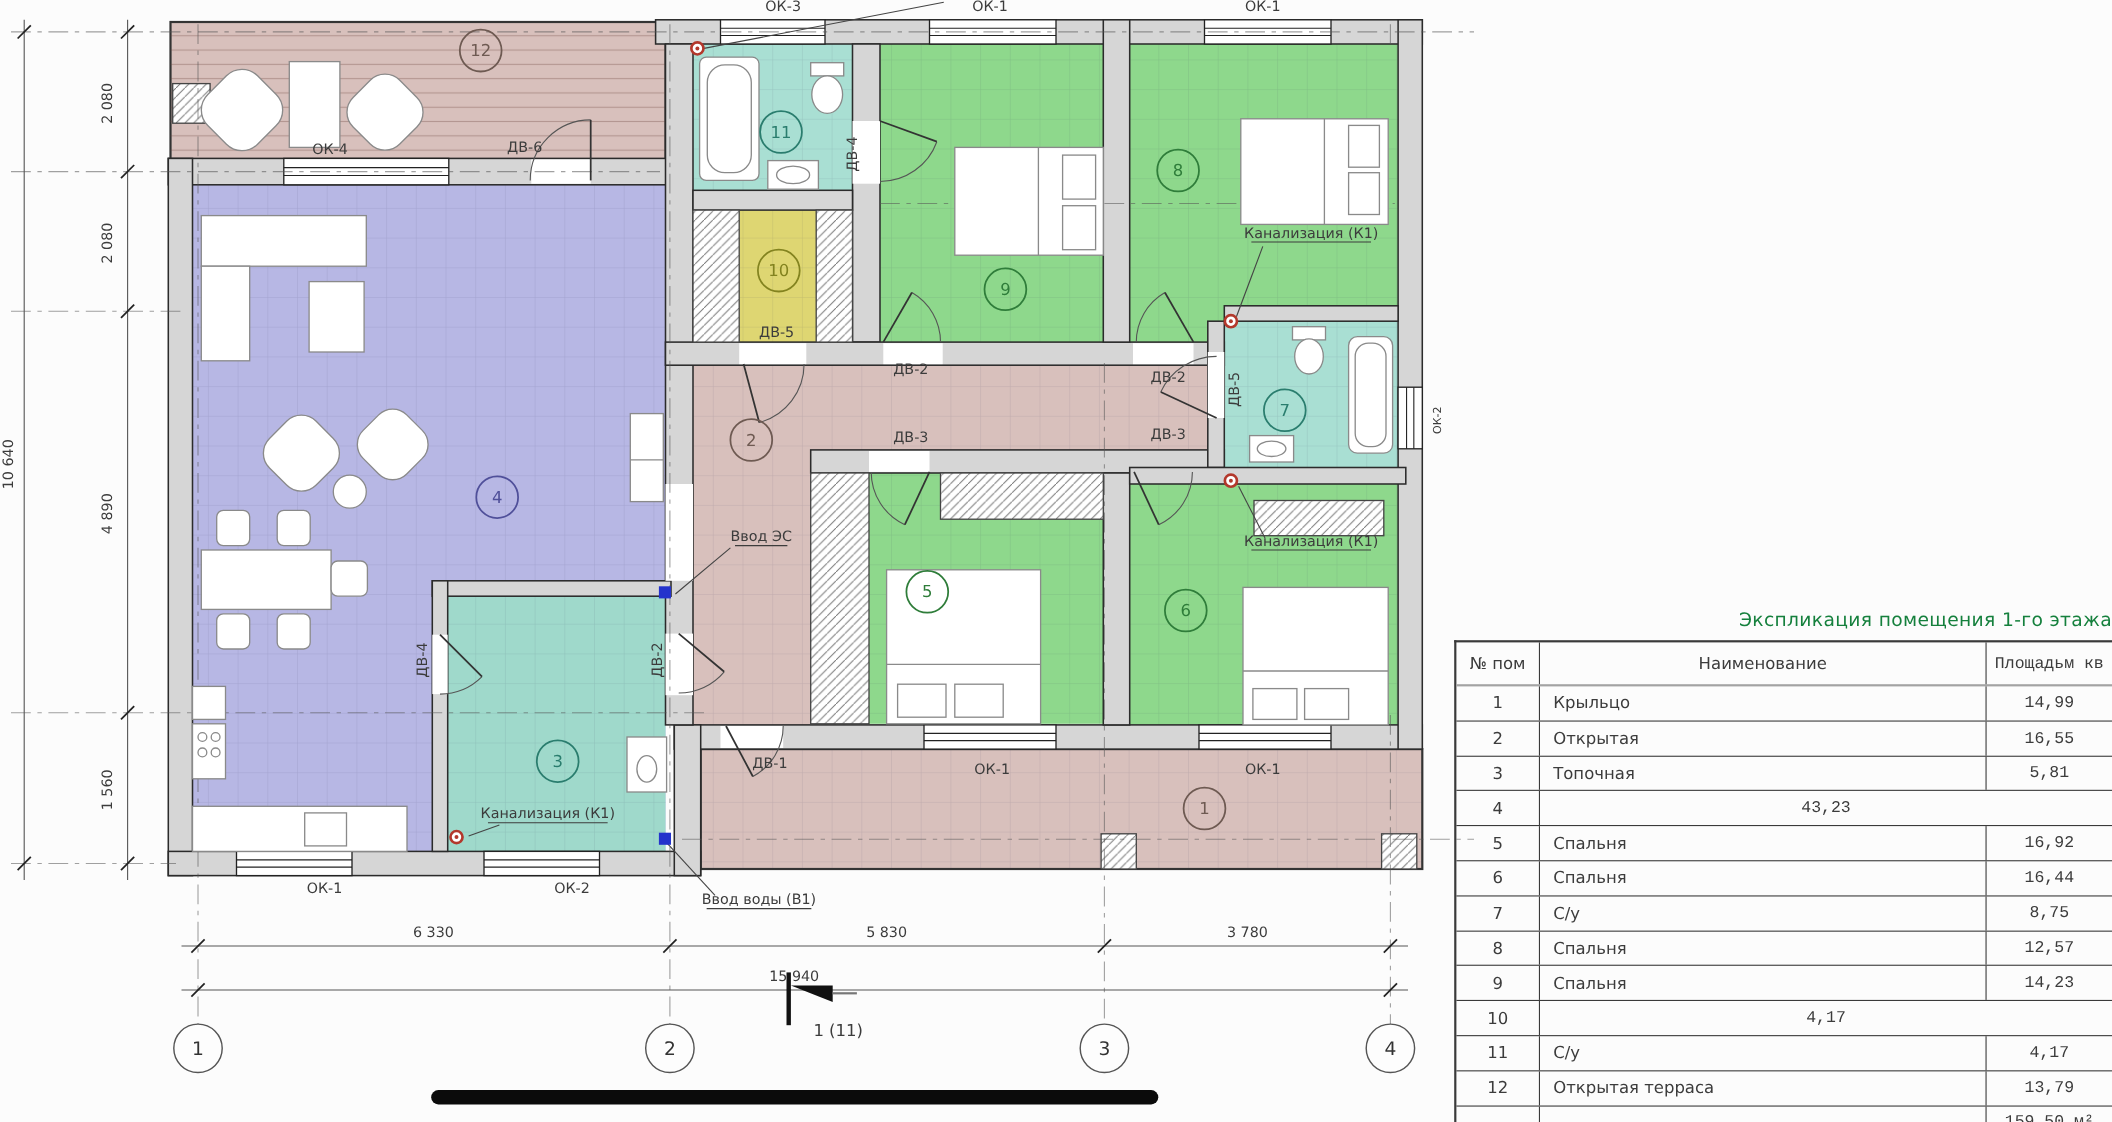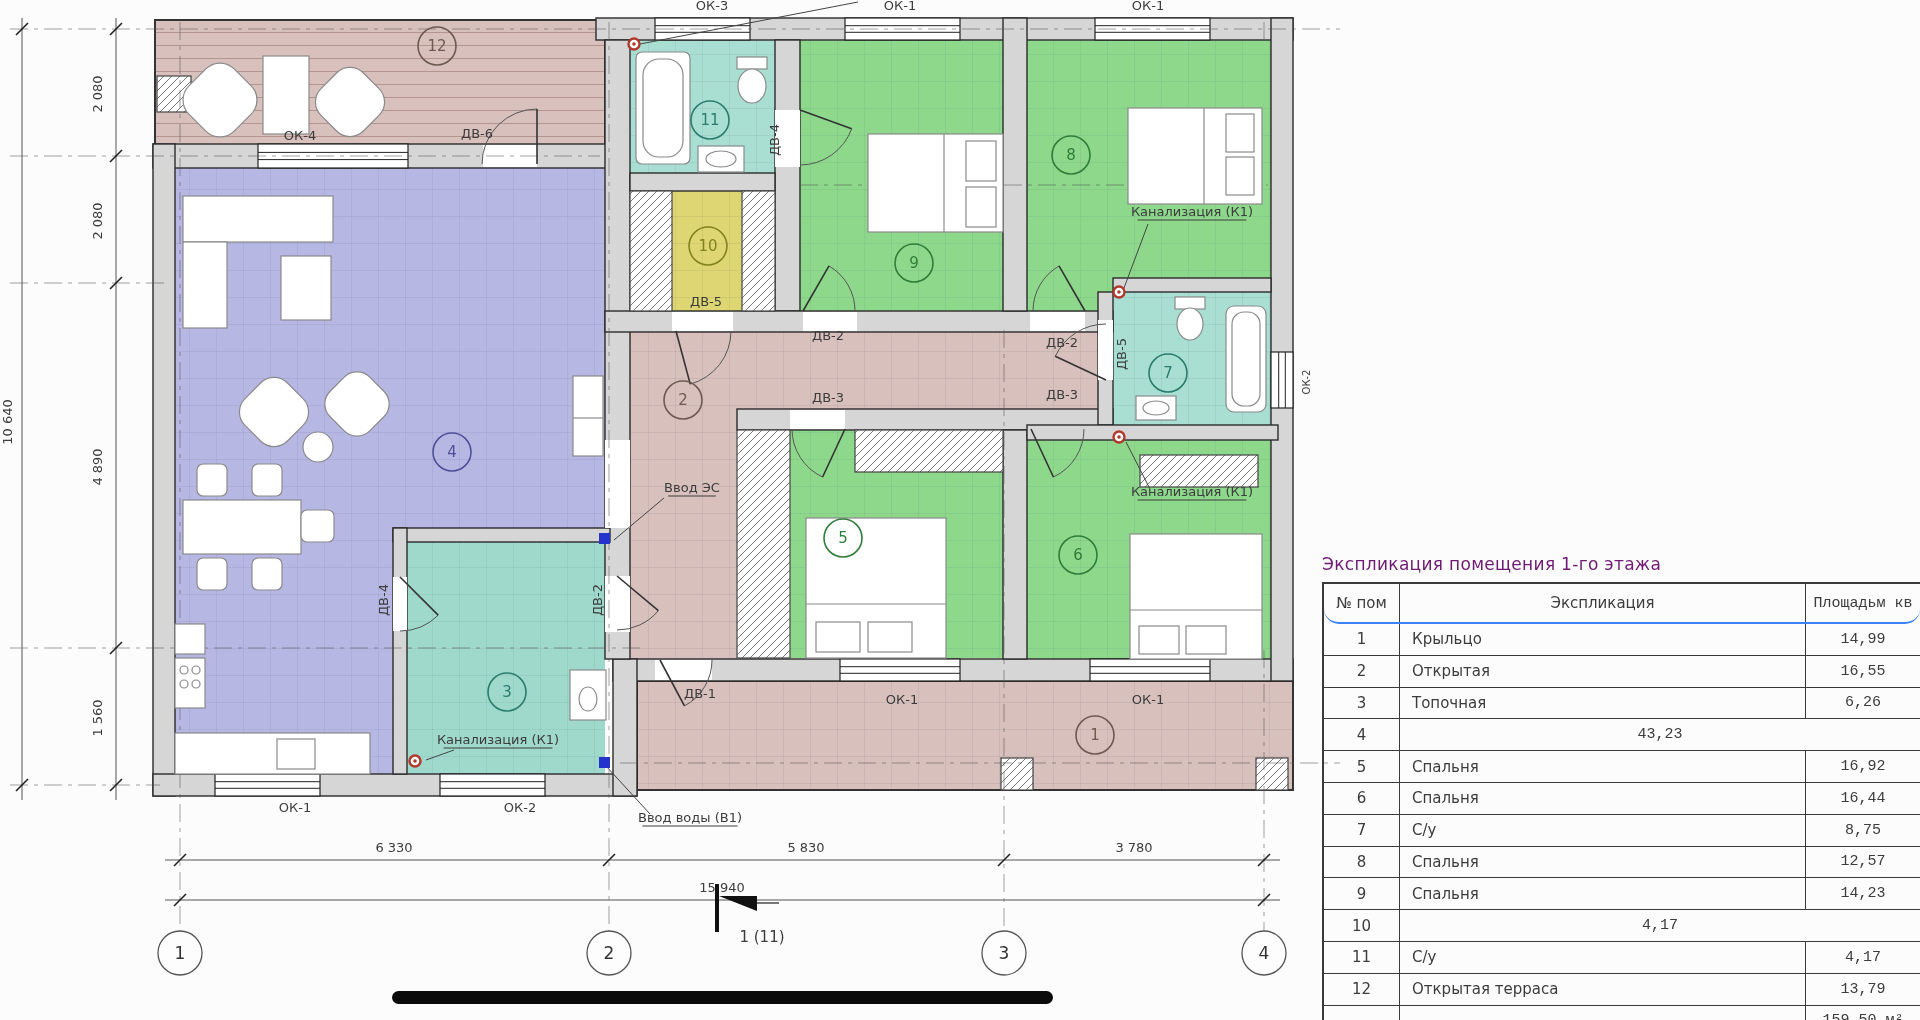--- a/index.html
+++ b/index.html
@@ -1,24 +1,24 @@
 <!DOCTYPE html>
 <html><head>
 <meta charset="utf-8">
 <style>
   html,body{margin:0;padding:0;}
   body{width:1920px;height:1020px;overflow:hidden;background:#fcfcfc;
        font-family:"DejaVu Sans",sans-serif;color:#3c3c3c;position:relative;}
   .stage{position:absolute;inset:0;}
   #plan{position:absolute;left:0;top:0;}
   .expl{position:absolute;left:1322px;top:554px;width:598px;}
-  .expl-title{text-align:left;font-size:17px;letter-spacing:.3px;color:#701a75;height:28px;}
+  .expl-title{text-align:right;font-size:17px;letter-spacing:.3px;color:#15803d;height:28px;}
   .expl-table{border:2px solid #3a3a3a;border-right:none;background:transparent;}
   .trow{display:flex;align-items:center;border-bottom:1px solid #3a3a3a;height:30.8px;font-size:15px;}
-  .trow.thead{height:38px;border-bottom:2px solid #3b82f6;border-radius:15px;}
+  .trow.thead{height:38px;border-bottom:2px solid #a3a3a3;}
   .trow:last-child{border-bottom:none;}
   .c{box-sizing:border-box;height:100%;display:flex;align-items:center;}
   .c1{width:76px;justify-content:center;border-right:1.5px solid #3a3a3a;}
   .c2{width:406px;padding-left:12px;border-right:1.5px solid #3a3a3a;}
   .c2.ctr{justify-content:center;padding-left:0;}
   .c3{flex:1;justify-content:center;font-family:Liberation Mono, monospace;}
   .scrubber{position:absolute;left:392px;top:991px;width:661px;height:13px;
             background:#0b0b0b;border-radius:7px;}
 </style>
 </head>
@@ -352,38 +352,38 @@
         <polygon points="719,896 757,896 757,911" fill="#111"></polygon>
         <line x1="757" y1="903" x2="779" y2="903" stroke="#777" stroke-width="2"></line>
       </g>
   </svg>
 
   <div class="expl">
     <div class="expl-title">Экспликация помещения 1-го этажа</div>
     <div class="expl-table">
       <div class="trow thead">
         <div class="c c1">№ пом</div>
-        <div class="c c2 ctr">Экспликация</div>
+        <div class="c c2 ctr">Наименование</div>
         <div class="c c3">Площадьм кв</div>
       </div>
       <div id="rows">
           <div class="trow">
             <div class="c c1">1</div>
             <div class="c c2">Крыльцо</div>
             <div class="c c3">14,99</div>
           </div>
           <div class="trow">
             <div class="c c1">2</div>
             <div class="c c2">Открытая</div>
             <div class="c c3">16,55</div>
           </div>
           <div class="trow">
             <div class="c c1">3</div>
             <div class="c c2">Топочная</div>
-            <div class="c c3">6,26</div>
+            <div class="c c3">5,81</div>
           </div>
           <div class="trow">
             <div class="c c1">4</div>
             <div class="c c3">43,23</div>
           </div>
           <div class="trow">
             <div class="c c1">5</div>
             <div class="c c2">Спальня</div>
             <div class="c c3">16,92</div>
           </div>

